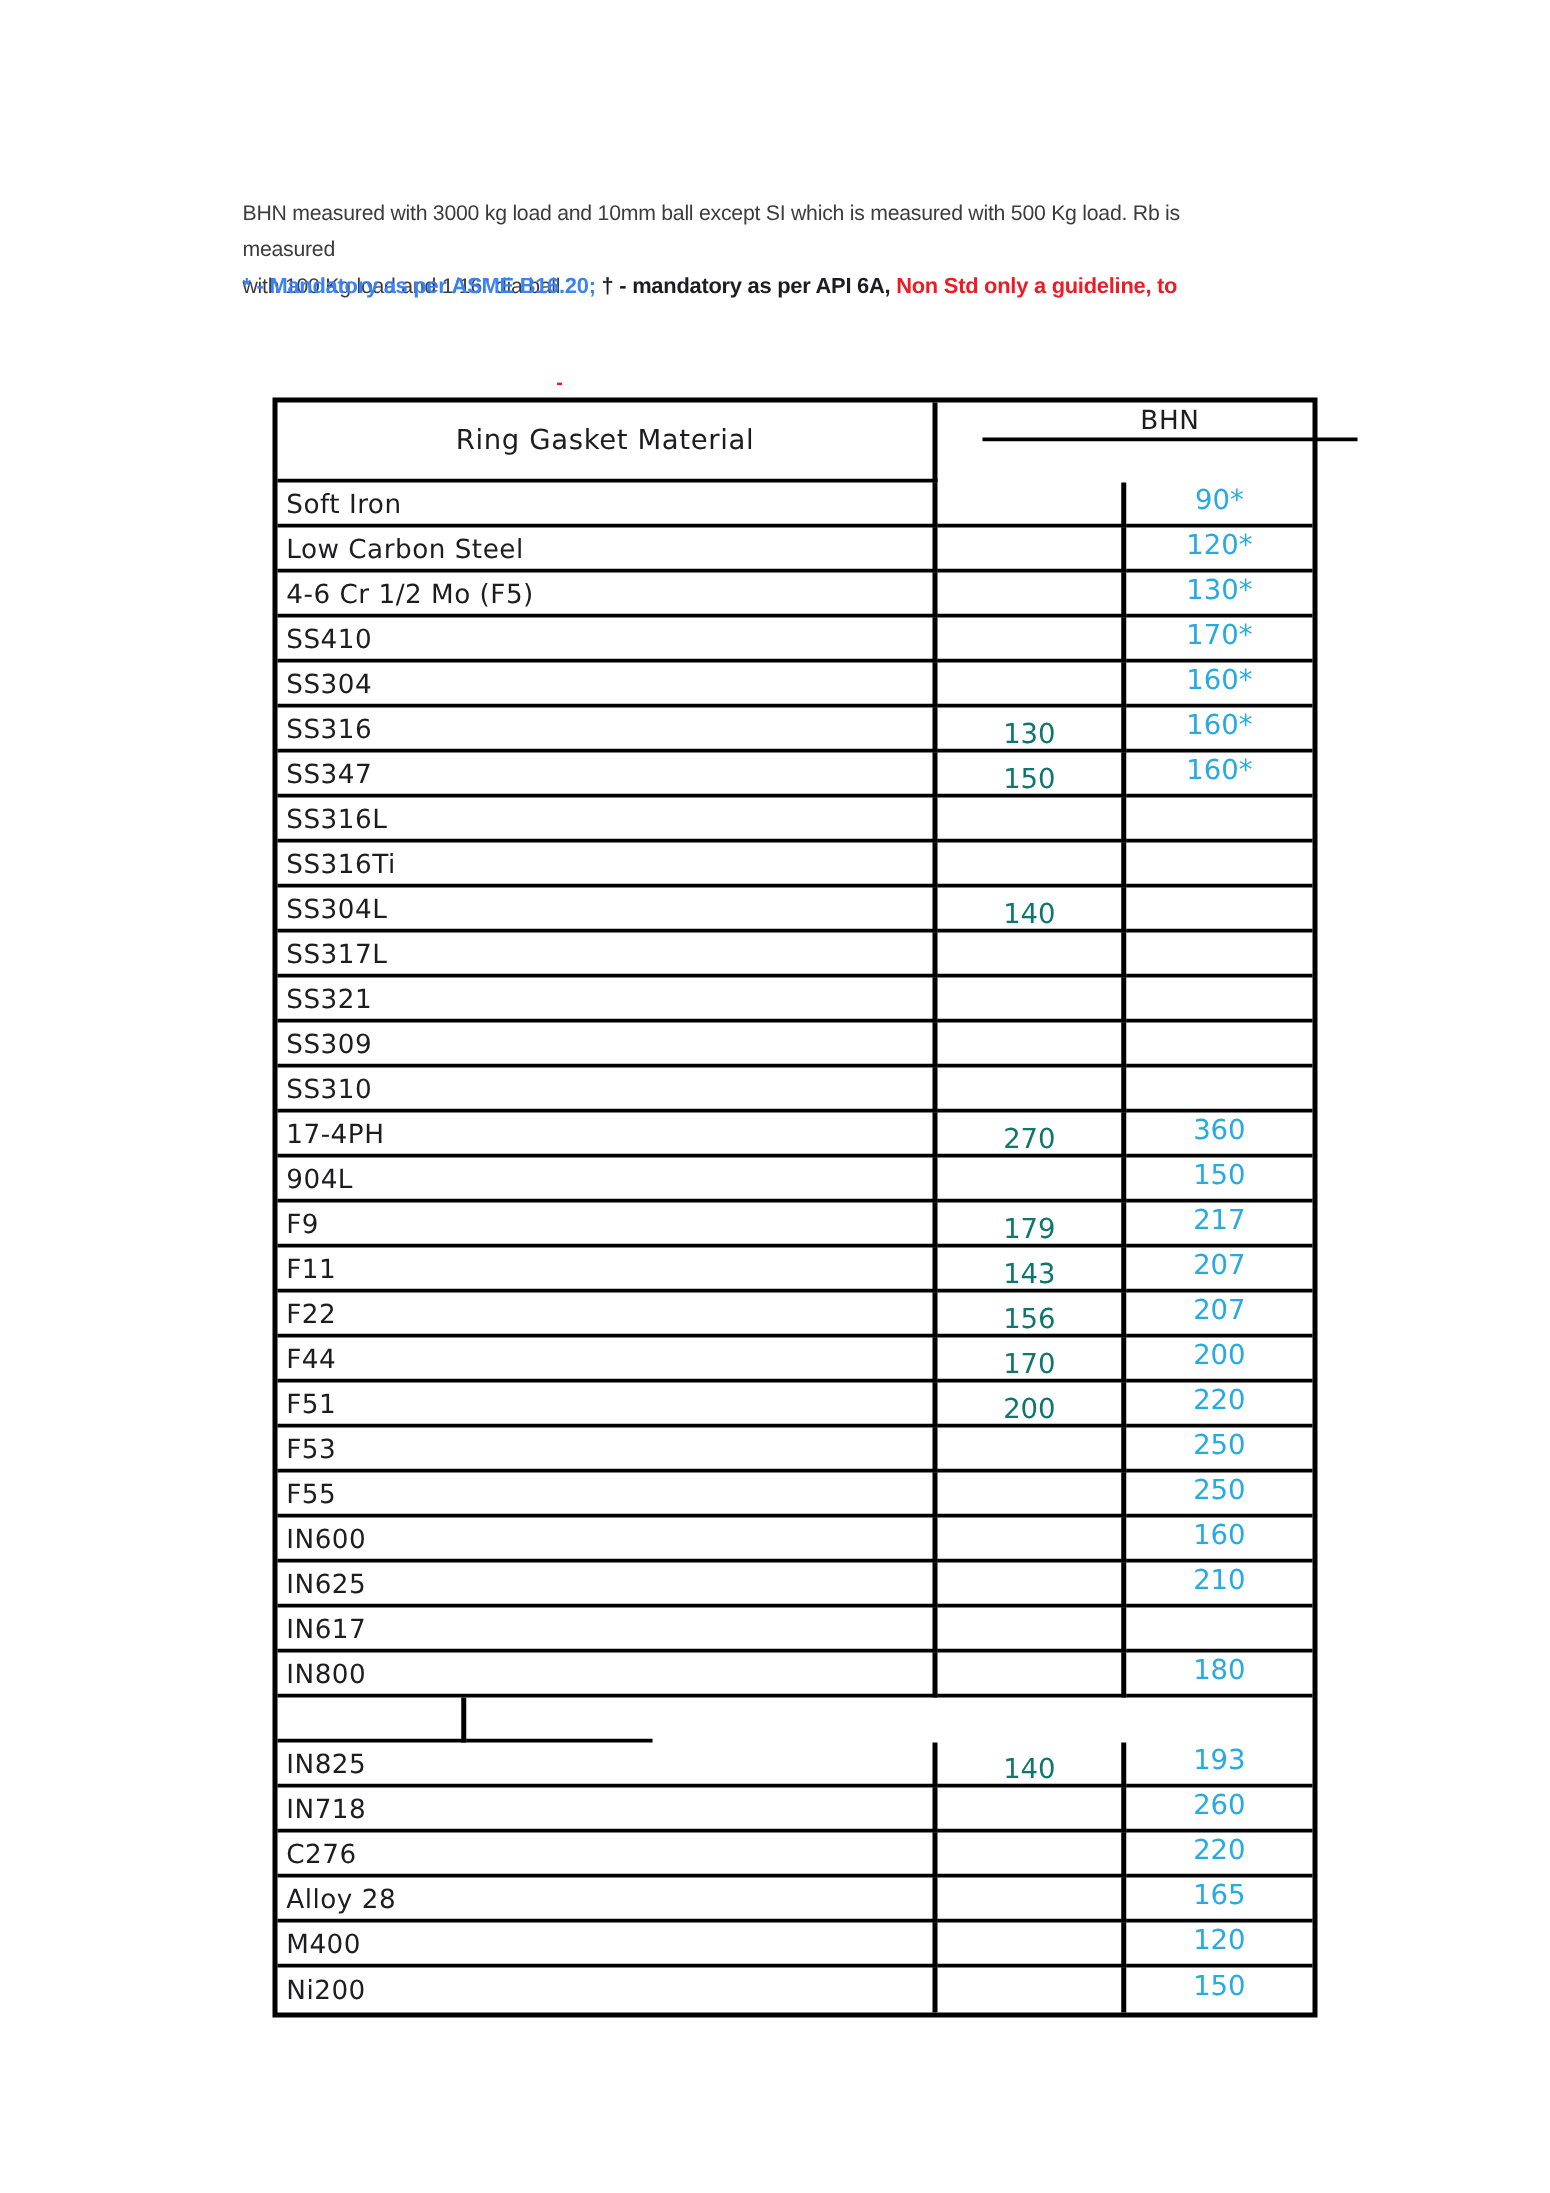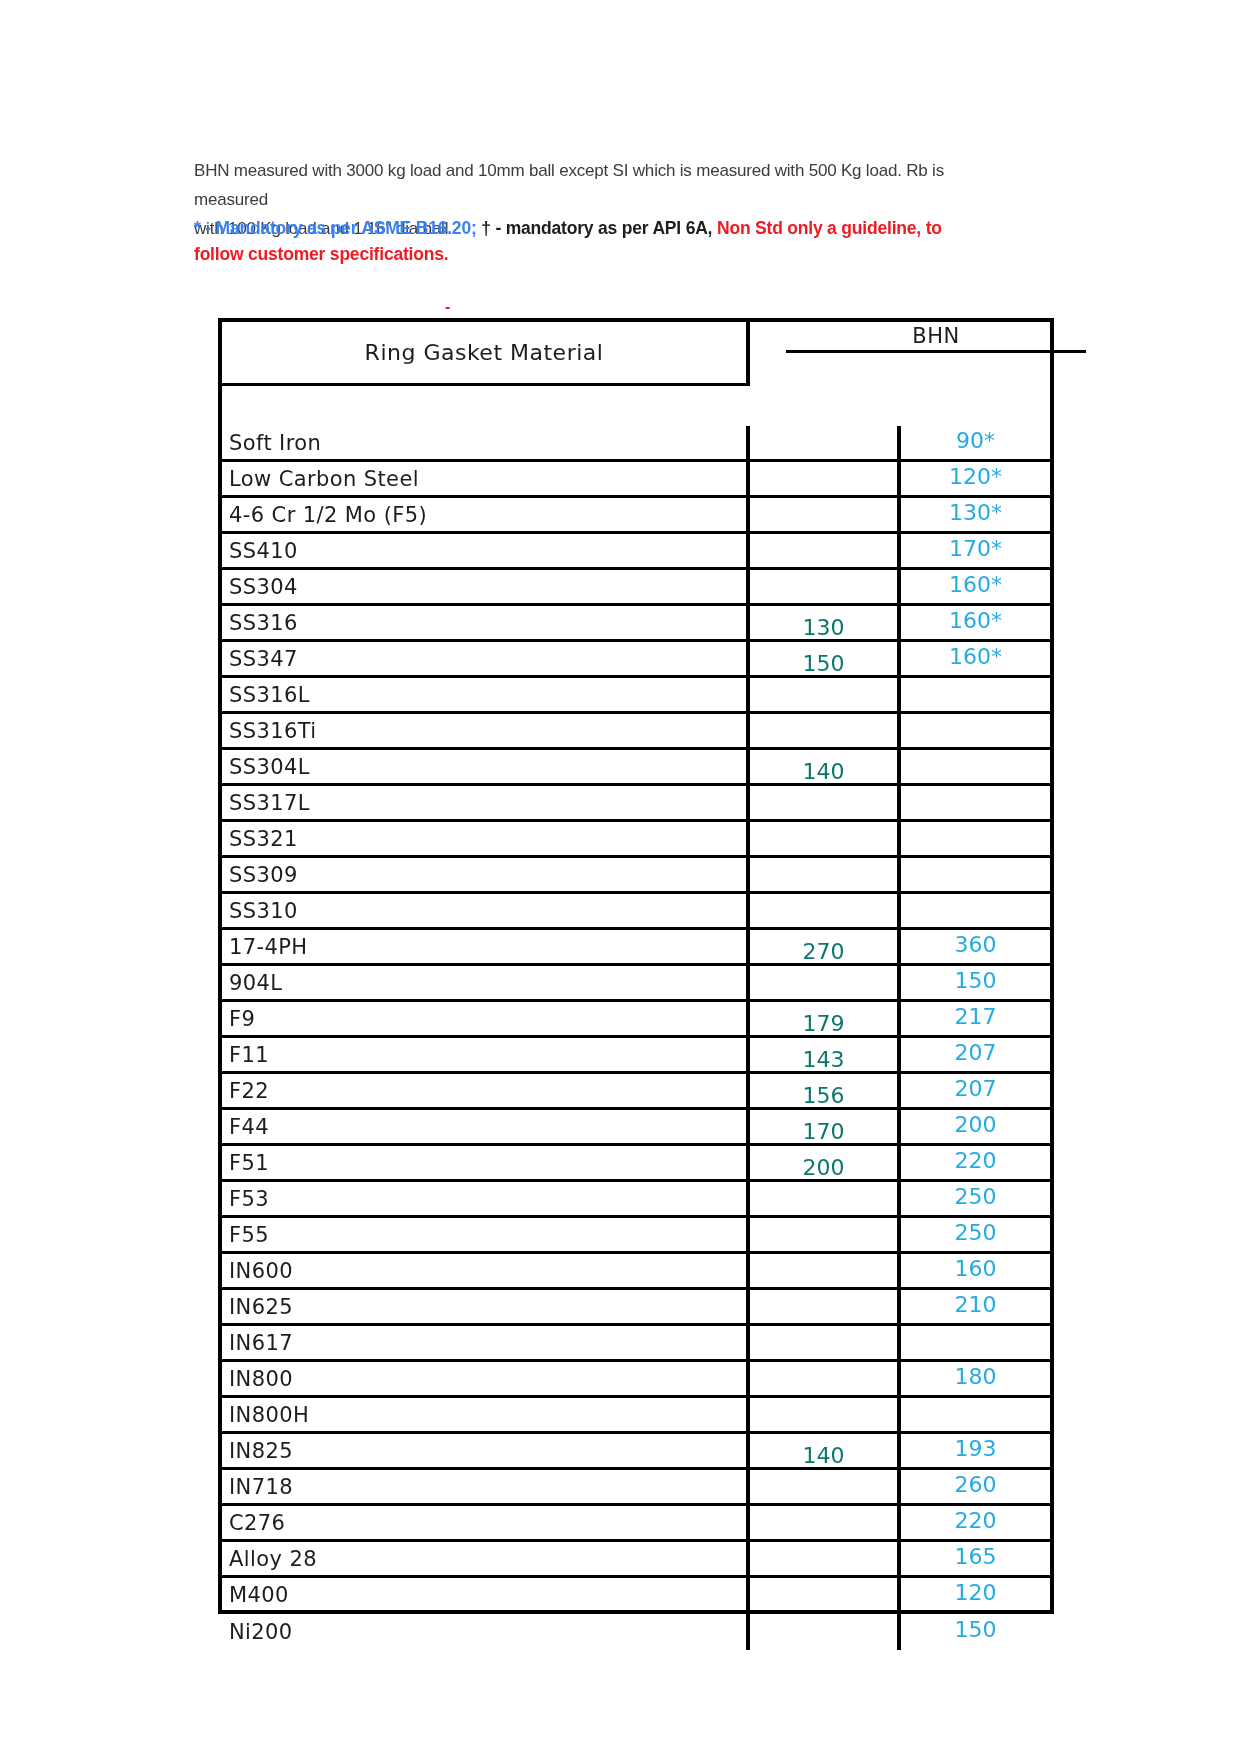--- a/index.html
+++ b/index.html
@@ -61,21 +61,21 @@
     border-right:4px solid #000;border-bottom:3px solid #000;
     display:flex;align-items:center;justify-content:center;
     font-size:21px;letter-spacing:0.5px;
   }
   .th-max{
     box-sizing:border-box;width:149px;flex:0 0 149px;
     border-bottom:3px solid #000;
     display:flex;align-items:center;justify-content:center;
     font-size:21px;letter-spacing:0.5px;
   }
-  .tbody{display:flex;flex-direction:column;flex:1 1 auto;margin-top:40px;}
+  .tbody{display:flex;flex-direction:column;flex:1 1 auto;}
   .tr{display:flex;height:24px;flex:0 0 36px;}
   .td{box-sizing:border-box;border-bottom:3px solid #000;display:flex;align-items:center;overflow:hidden;}
   .tr:last-child .td{border-bottom:none;}
   .td.mat{
     width:528px;flex:0 0 528px;border-right:4px solid #000;
     padding-left:7px;font-size:21px;letter-spacing:0.4px;
   }
   .td.min{
     width:151px;flex:0 0 151px;border-right:4px solid #000;
     justify-content:center;color:#0f766e;font-size:22px;
@@ -92,21 +92,20 @@
 
 <div class="page">
 
   <div class="note1">
     <div>BHN measured with 3000 kg load and 10mm ball except SI which is measured with 500 Kg load. Rb is measured</div>
     <div>with 100 Kg load and 1/16" dia ball</div>
   </div>
 
   <div class="note2">
     <div><span class="c-cyan">* - Mandatory as per ASME B16.20; </span><span class="c-black">† - mandatory as per API 6A, </span><span class="c-red">Non Std only a guideline, to</span></div>
-    <div><span class="c-red">follow customer specifications.</span></div>
   </div>
 
   <div class="stray">-</div>
 
   <div class="gtable">
     <div class="thead">
       <div class="th-mat">Ring Gasket Material</div>
       <div class="th-right">
         <div class="th-bhn">BHN</div>
       </div>
@@ -241,21 +240,20 @@
           <div class="td mat">IN617</div>
           <div class="td min"></div>
           <div class="td max"></div>
         </div>
       <div class="tr">
           <div class="td mat">IN800</div>
           <div class="td min"></div>
           <div class="td max">180</div>
         </div>
       <div class="tr">
-          <div class="td mat">IN800H</div>
           <div class="td min"></div>
           <div class="td max"></div>
         </div>
       <div class="tr">
           <div class="td mat">IN825</div>
           <div class="td min">140</div>
           <div class="td max">193</div>
         </div>
       <div class="tr">
           <div class="td mat">IN718</div>

